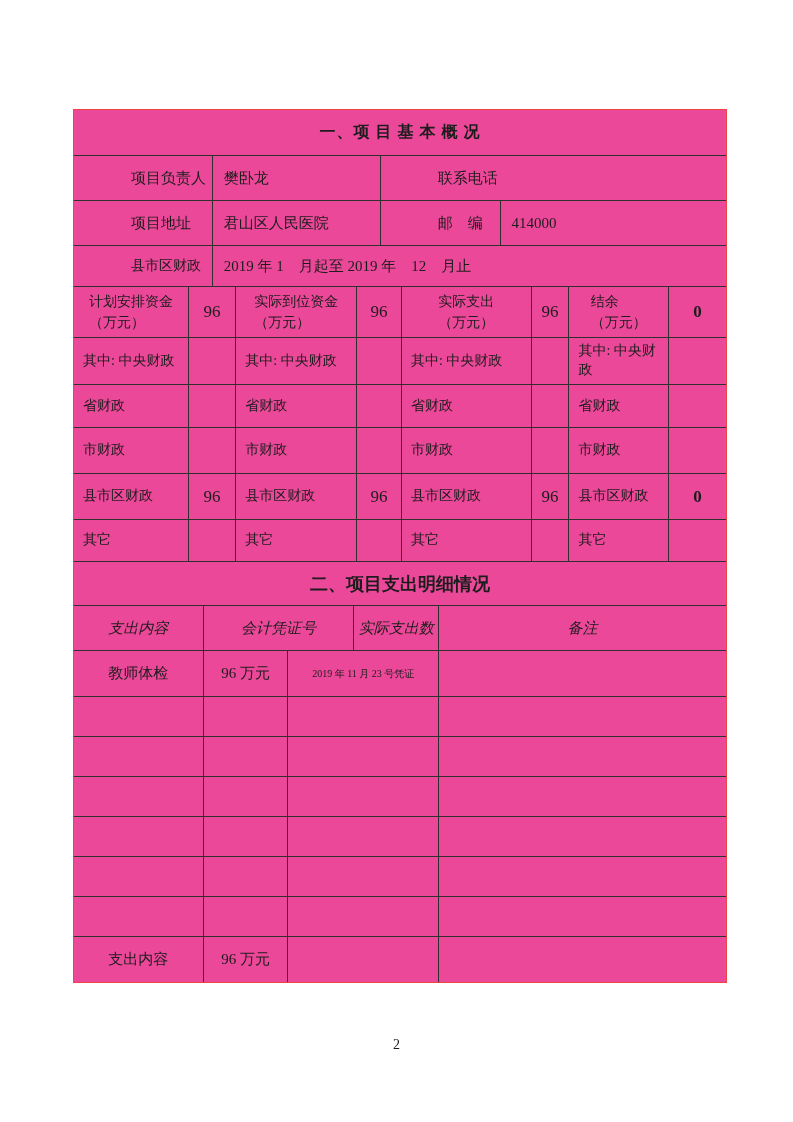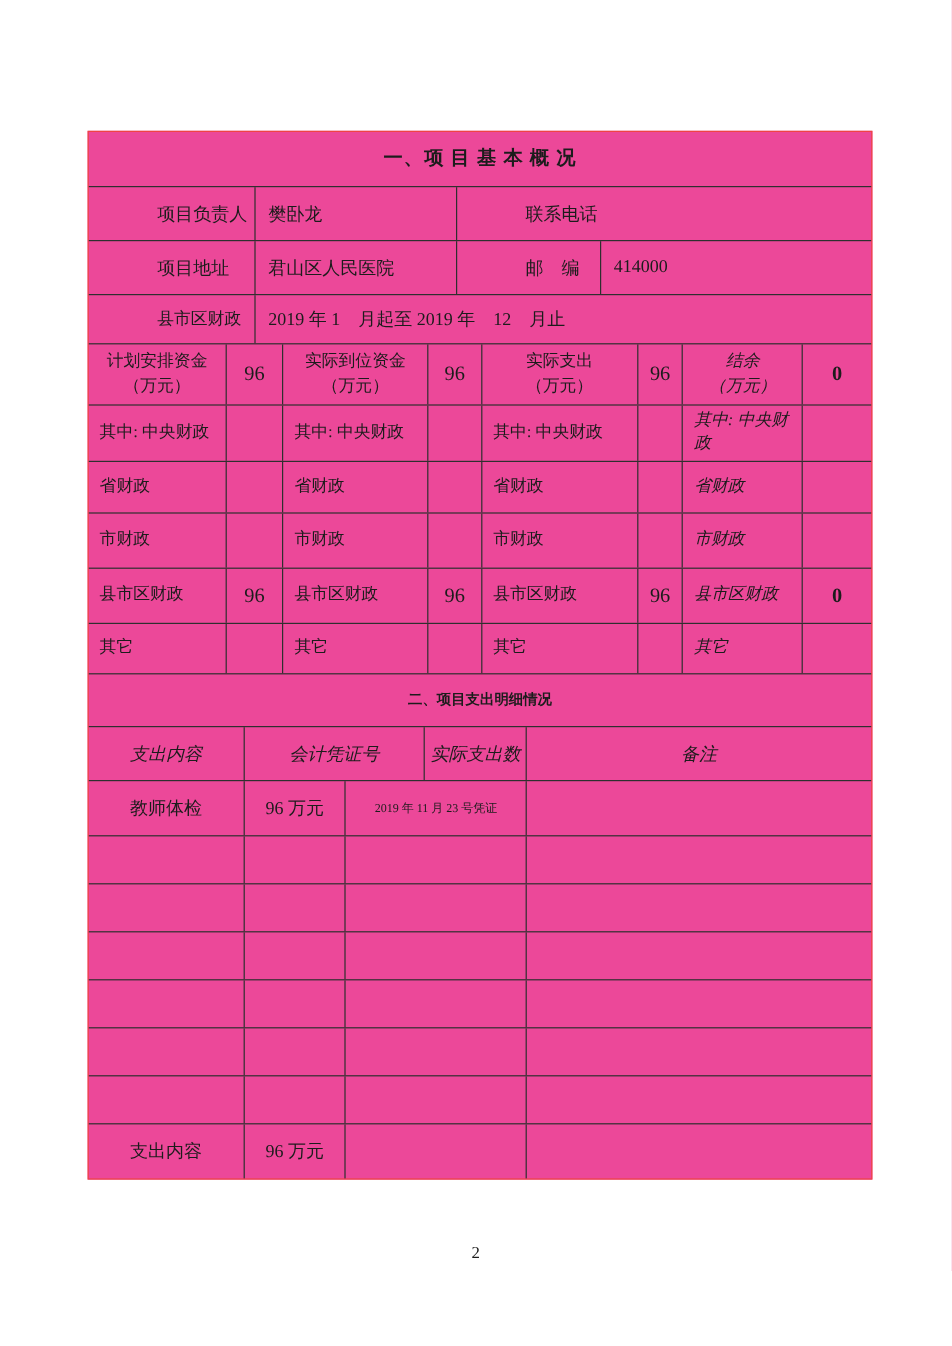--- a/index.html
+++ b/index.html
@@ -48,36 +48,36 @@
   .ci3 { width: 11.0%; }
   .ci4 { flex: 1; }
 
   
   .cf1 { width: 17.6%; }
   .cf2 { width: 7.3%; }
   .cf3 { width: 18.5%; }
   .cf4 { width: 6.9%; }
   .cf5 { width: 19.9%; }
   .cf6 { width: 5.8%; }
-  .cf7 { width: 15.3%; font-style: italic; }
+  .cf7 { width: 15.3%; }
   .cf8 { flex: 1; font-weight: bold; }
 
   
   .cs1 { width: 19.9%; }
   .cs2 { width: 13.0%; }
   .cs3 { width: 23.1%; }
   .cs4 { flex: 1; }
 
   .center { justify-content: center; text-align: center; }
   .bold { font-weight: bold; }
   .section-title { font-size: 16px; letter-spacing: 1px; }
   .lbl { padding: 0 4px 0 9px; font-size: 14px; line-height: 1.35; }
   .info-lbl { padding-left: 9px; font-size: 15px; margin-left: 48px; }
   .info-val { padding-left: 11px; font-size: 15px; }
-  .fhead-lbl { justify-content: center; text-align: center; white-space: pre-line; font-size: 14px; line-height: 1.5; }
+  .fhead-lbl { justify-content: center; white-space: pre-line; font-size: 14px; line-height: 1.5; }
   .val { justify-content: center; font-size: 17px; }
   .page-number {
     position: absolute;
     top: 1037px; left: 0;
     width: 100%;
     text-align: center;
     font-size: 14px;
   }
 </style>
 </head>
@@ -171,21 +171,21 @@
     <div class="cell cf2 val"></div>
     <div class="cell cf3 lbl">其它</div>
     <div class="cell cf4 val"></div>
     <div class="cell cf5 lbl">其它</div>
     <div class="cell cf6 val"></div>
     <div class="cell cf7 lbl">其它</div>
     <div class="cell cf8 val"></div>
   </div>
 
   <div class="row h-s2t">
-    <div class="cell center bold" style="flex:1;font-size:12px">二、项目支出明细情况</div>
+    <div class="cell center bold" style="flex:1;font-size:18px">二、项目支出明细情况</div>
   </div>
 
   <div class="row h-s2h">
     <div class="cell cs1 center">支出内容</div>
     <div class="cell cs3 center">会计凭证号</div>
     <div class="cell cs2 center">实际支出数</div>
     <div class="cell cs4 center">备注</div>
   </div>
 
   <div class="row h-s2d">

